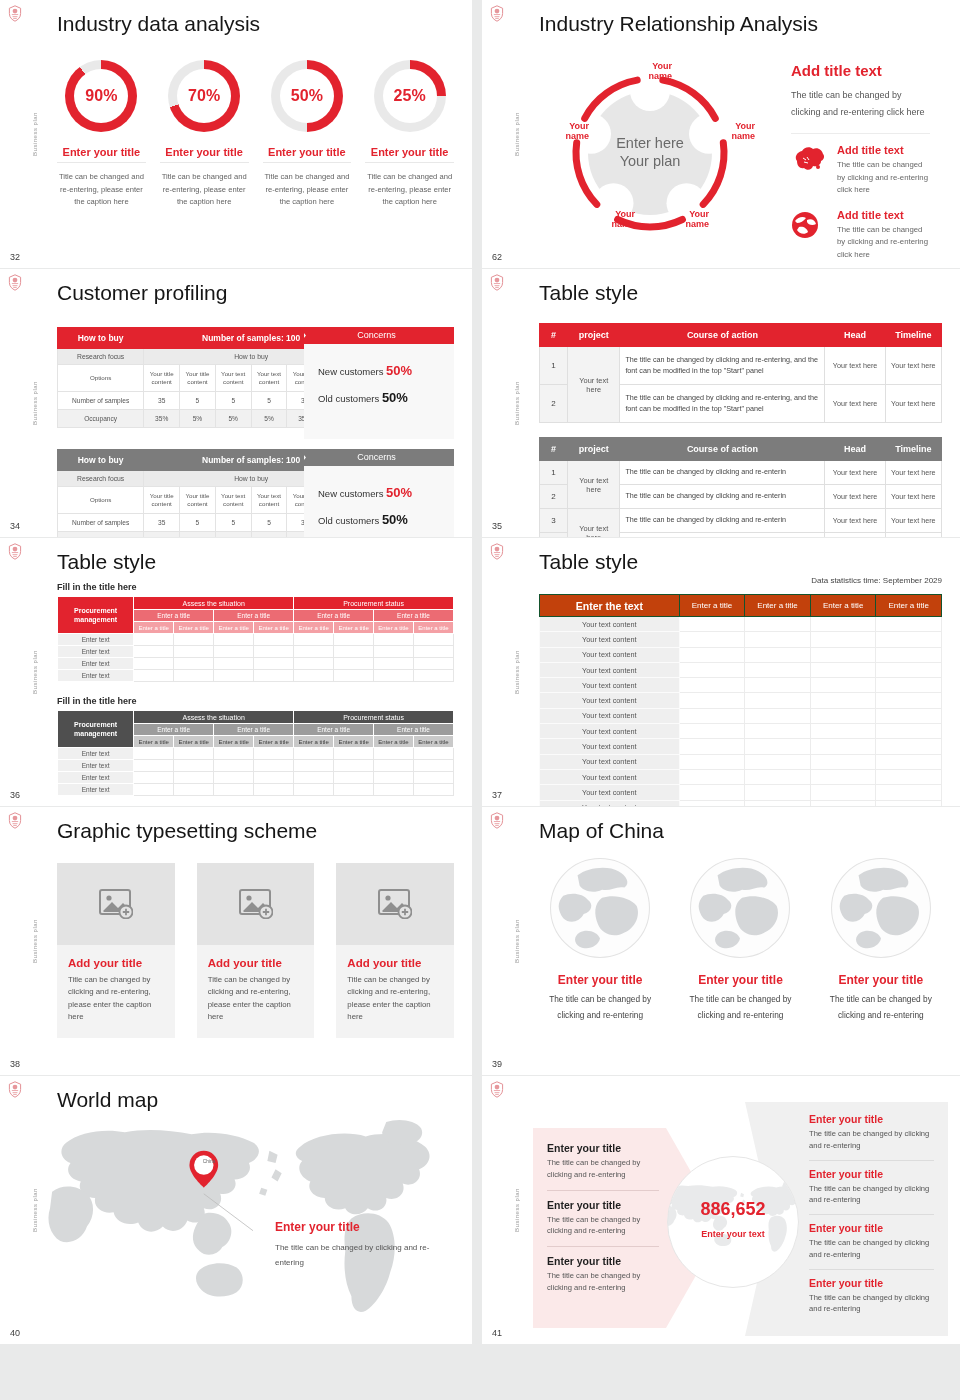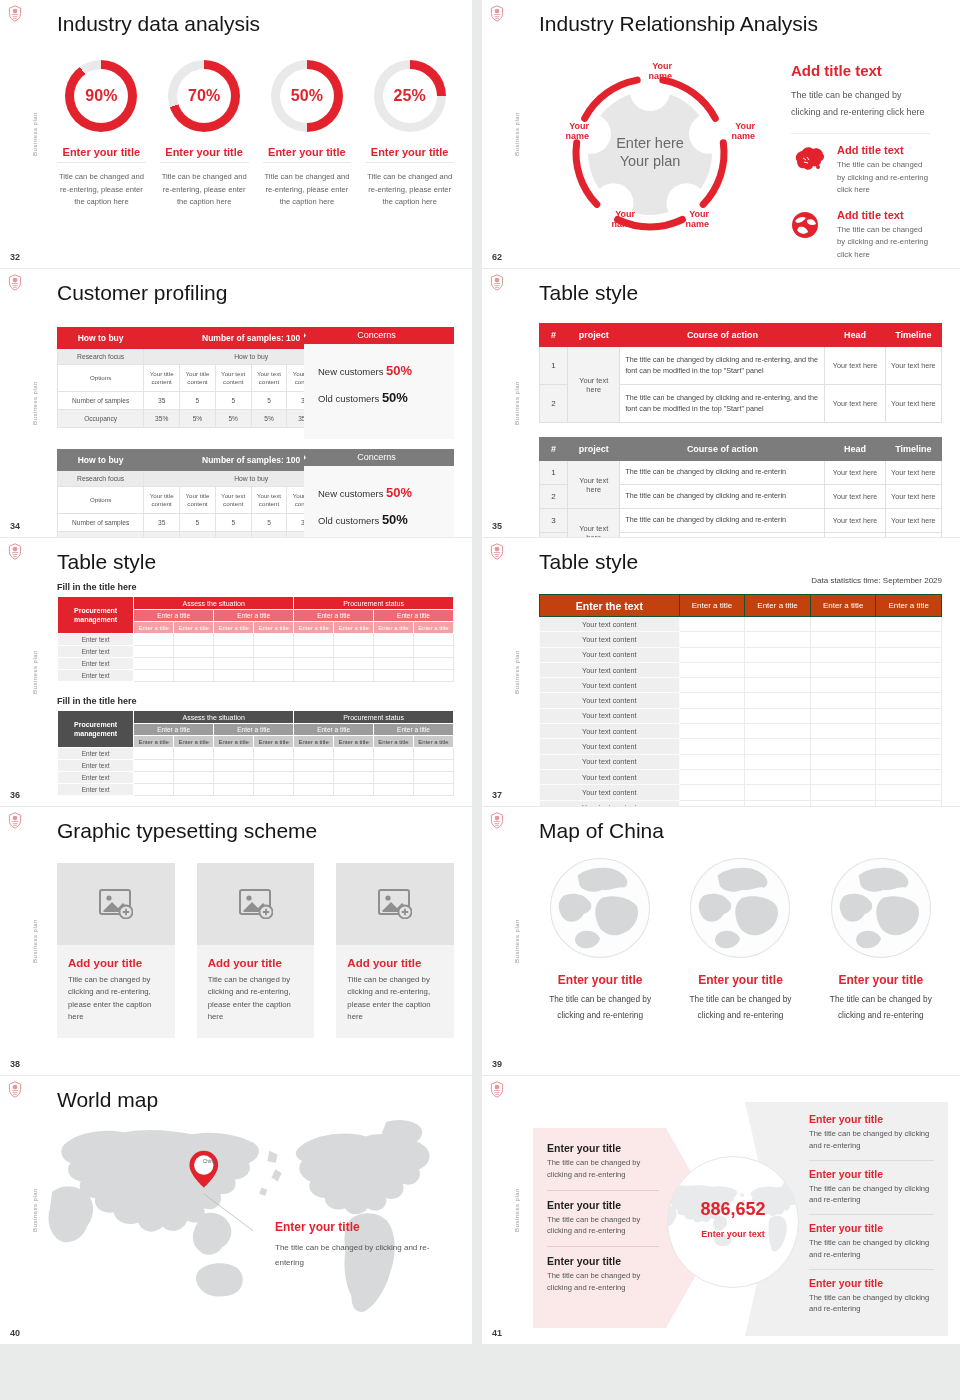--- a/index.html
+++ b/index.html
@@ -1,21 +1,21 @@
 <!DOCTYPE html>
 <html><head>
 <meta charset="utf-8">
 <style>
   html,body{margin:0;padding:0}
   body{width:960px;height:1400px;background:#e9eaea;font-family:"Liberation Sans","DejaVu Sans",sans-serif;-webkit-font-smoothing:antialiased}
   .sheet{width:960px;height:1072px;display:grid;grid-template-columns:472px 478px;grid-template-rows:repeat(5,268px);gap:1px 10px;background:#e9eaea}
   .slide{position:relative;background:#fff;overflow:hidden}
   .logo{position:absolute;top:5px;left:8px;opacity:.85}
   .side-label{position:absolute;left:32px;top:50%;transform:translateY(-50%) rotate(180deg);writing-mode:vertical-rl;font-size:6px;color:#9a9a9a;letter-spacing:.5px}
-  .page-num{position:absolute;left:10px;bottom:6px;font-size:9px;font-weight:bold;color:#3d3d3d}
+  .page-num{position:absolute;left:10px;bottom:6px;font-size:9px;font-weight:normal;color:#3d3d3d}
   .stitle{position:absolute;left:57px;top:12px;margin:0;font-size:21px;font-weight:400;color:#161616}
   .content{position:absolute;left:57px;right:18px;top:48px;bottom:18px}
   
   .donut-grid{display:grid;grid-template-columns:repeat(4,1fr);gap:14px;padding-top:12px}
   .donut{width:72px;height:72px;border-radius:50%;margin:0 auto;position:relative;display:flex;align-items:center;justify-content:center}
   .donut::before{content:"";position:absolute;inset:9px;background:#fff;border-radius:50%}
   .p90{background:conic-gradient(#e2232e 0 90%,#e9e9e9 0)}
   .p70{background:conic-gradient(#e2232e 0 70%,#e9e9e9 0)}
   .p50{background:conic-gradient(#e2232e 0 50%,#e9e9e9 0)}
   .p25{background:conic-gradient(#e2232e 0 25%,#e9e9e9 0)}

